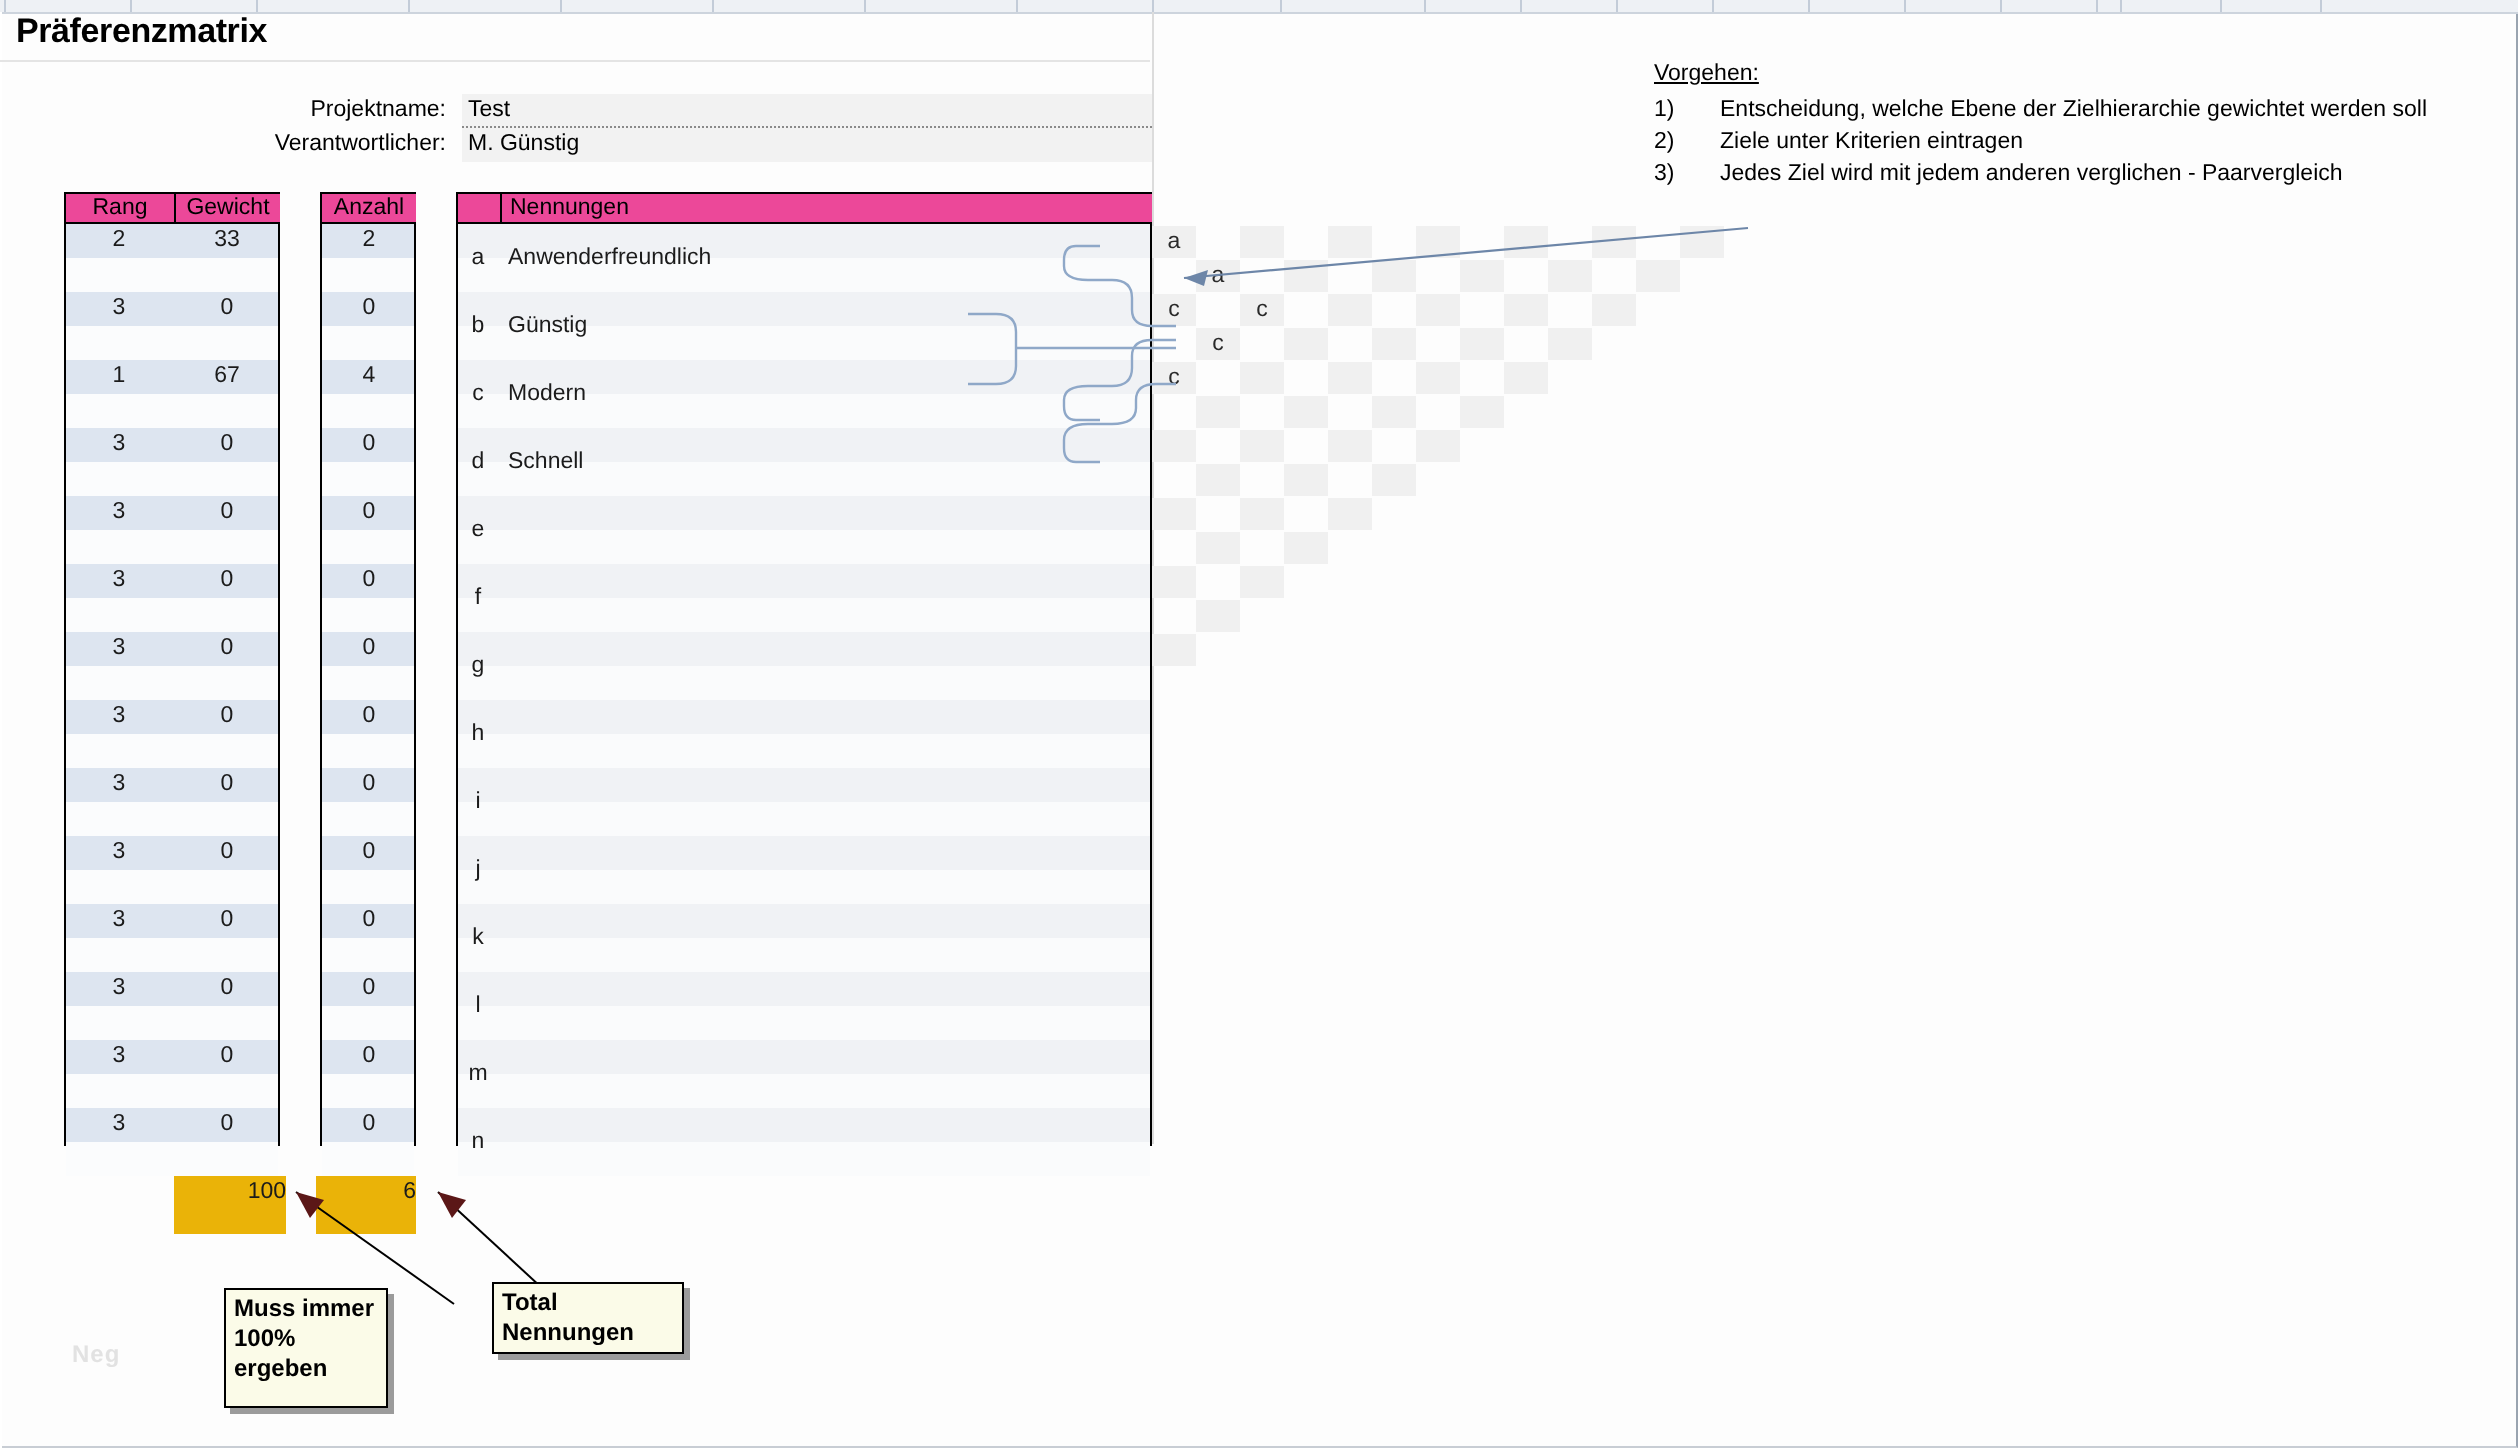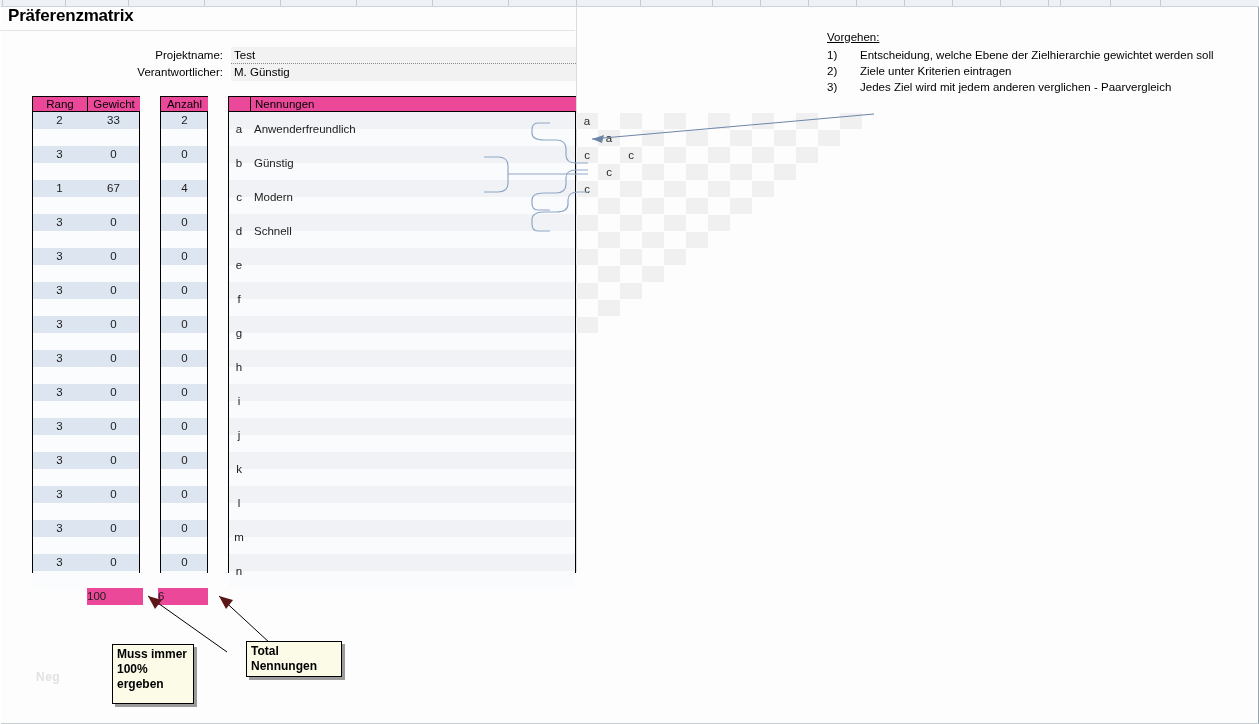--- a/index.html
+++ b/index.html
@@ -89,22 +89,22 @@
   #brackets{position:absolute;left:470px;top:100px;}
 
   
   #vorgehen{position:absolute;left:827px;top:31px;font-size:11.5px;}
   #vorgehen .vh{text-decoration:underline;margin-bottom:4px;}
   .vline-row{position:relative;height:16px;line-height:16px;white-space:nowrap;}
   .vnum{display:inline-block;width:33px;}
 
   
   .total{
-    position:absolute;height:17px;line-height:17px;text-align:left;
-    background:#ec4899;font-size:11.5px;color:#1b1b1b;
+    position:absolute;height:29px;line-height:17px;text-align:right;
+    background:#eab308;font-size:11.5px;color:#1b1b1b;
   }
   
   .callout{
     position:absolute;box-sizing:border-box;
     background:#fbfbe8;border:1px solid #000;
     font-size:12px;font-weight:bold;color:#000;
     padding:2px 3px 2px 4px;line-height:15px;
     box-shadow:3px 3px 0 #9b9b9b;
   }
   #watermark{

